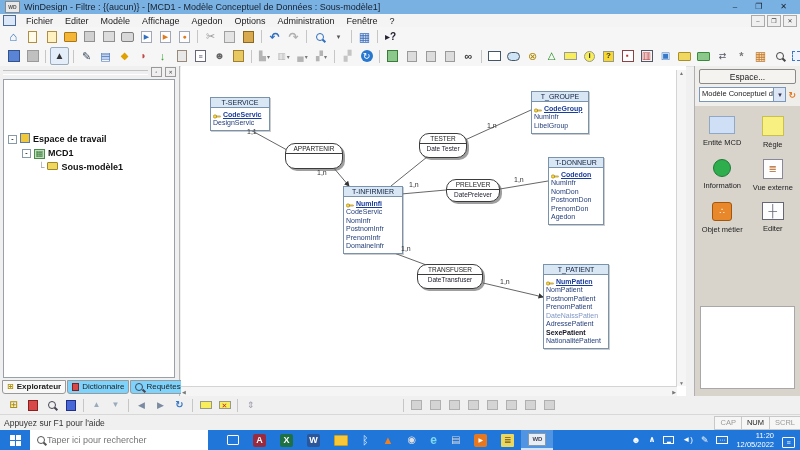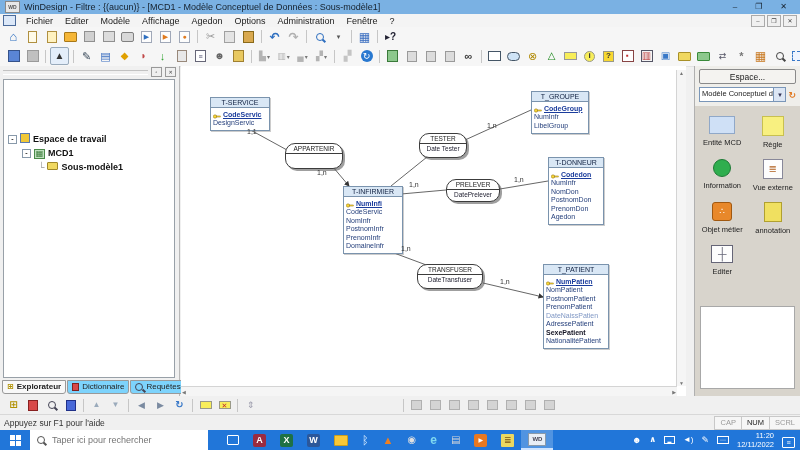--- a/index.html
+++ b/index.html
@@ -76,21 +76,21 @@
   
   .statusbar{position:absolute;left:0;right:0;top:414px;height:16px;background:#f0f0f0;display:flex;align-items:center;font-size:8.5px;color:#333;padding-left:4px;border-top:1px solid #d8d8d8;box-sizing:border-box;}
   .sb-right{margin-left:auto;display:flex;}
   .sb-cell{border:1px solid #c8c8c8;border-right:none;padding:0 5px;font-size:7.5px;color:#9a9a9a;height:12px;line-height:12px;background:#f6f6f6;}
   .sb-cell.on{color:#222;}
   
   .taskbar{position:absolute;left:0;right:0;top:430px;height:20px;background:#2176d9;display:flex;align-items:center;color:#fff;}
   .start{width:30px;height:20px;display:flex;align-items:center;justify-content:center;flex:none;}
   .flag{display:grid;grid-template-columns:5px 5px;grid-template-rows:5px 5px;gap:1px;}
   .flag span{background:#fff;}
-  .tsearch{width:178px;height:20px;background:#fff;display:flex;align-items:center;gap:5px;padding:0 7px;box-sizing:border-box;flex:none;}
+  .tsearch{width:178px;height:20px;background:#fff;display:flex;align-items:center;padding:0 7px;box-sizing:border-box;flex:none;}
   .tsearch .mag{color:#555;flex:none;}
   .tsearch input{border:none;outline:none;background:transparent;font-size:9px;color:#444;width:130px;font-family:"Liberation Sans",sans-serif;}
   .task-icons{display:flex;align-items:center;margin-left:12px;}
   .tki{display:inline-flex;align-items:center;justify-content:center;height:20px;padding:0 7px;}
   .tki.active{background:rgba(255,255,255,.22);border-bottom:2px solid #cfe4ff;box-sizing:border-box;}
   .tray{margin-left:auto;display:flex;align-items:center;gap:8px;padding-right:5px;}
   .clock{display:flex;flex-direction:column;align-items:flex-end;font-size:7.5px;line-height:1.2;}
 </style>
 </head>
 <body>
@@ -564,24 +564,20 @@
         </div>
         <div class="pal-item">
           <span class="gly pal-ico" style="width: 20px; display: inline-flex; align-items: center; justify-content: center; height: 20px; background: rgb(253, 253, 253); border: 1px solid rgb(136, 136, 153); color: rgb(176, 96, 32); font-size: 10px;">≣</span>
           <span>Vue externe</span>
         </div>
         <div class="pal-item">
           <span class="gly pal-ico" style="width: 20px; display: inline-flex; align-items: center; justify-content: center; height: 19px; background: rgb(232, 136, 42); border: 1px solid rgb(160, 88, 16); border-radius: 3px; color: rgb(255, 255, 255); font-size: 9px;">∴</span>
           <span>Objet métier</span>
         </div>
         <div class="pal-item">
-          <span class="gly pal-ico" style="width: 18px; display: inline-flex; align-items: center; justify-content: center; height: 20px; background: rgb(240, 224, 96); border: 1px solid rgb(176, 160, 48);"></span>
-          <span>annotation</span>
-        </div>
-        <div class="pal-item">
           <span class="gly pal-ico" style="width: 22px; display: inline-flex; align-items: center; justify-content: center; height: 18px; background: rgb(253, 253, 253); border: 1px solid rgb(102, 102, 119); color: rgb(102, 102, 119); font-size: 12px;">┼</span>
           <span>Editer</span>
         </div>
       </div>
     <div class="pal-white"></div>
   </div>
 
   <div class="toolbar tbb">
       <span class="tbi">
         <span class="gly" style="color: rgb(176, 144, 0); font-size: 10px; font-weight: bold;">⊞</span>
@@ -730,19 +726,19 @@
           </span>
           <span style="display: inline-flex;">
             <span class="gly" style="color: rgb(255, 255, 255); font-size: 9px;">✎</span>
           </span>
           <span style="display: inline-flex;">
             <span class="gly" style="width: 12px; display: inline-flex; align-items: center; justify-content: center; height: 8px; border: 1px solid rgb(255, 255, 255); color: rgb(255, 255, 255); font-size: 6px;">⋯</span>
           </span>
         </span>
       <span class="clock">
         <span>11:20</span>
-        <span>12/11/2022</span>
+        <span>12/05/2022</span>
       </span>
       <span id="notif-slot"><span class="gly" style="width: 13px; display: inline-flex; align-items: center; justify-content: center; height: 11px; border: 1px solid rgb(255, 255, 255); border-radius: 1px; color: rgb(255, 255, 255); font-size: 7px;">≡</span></span>
     </span>
   </div>
 
 </div>
 
 </body></html>

